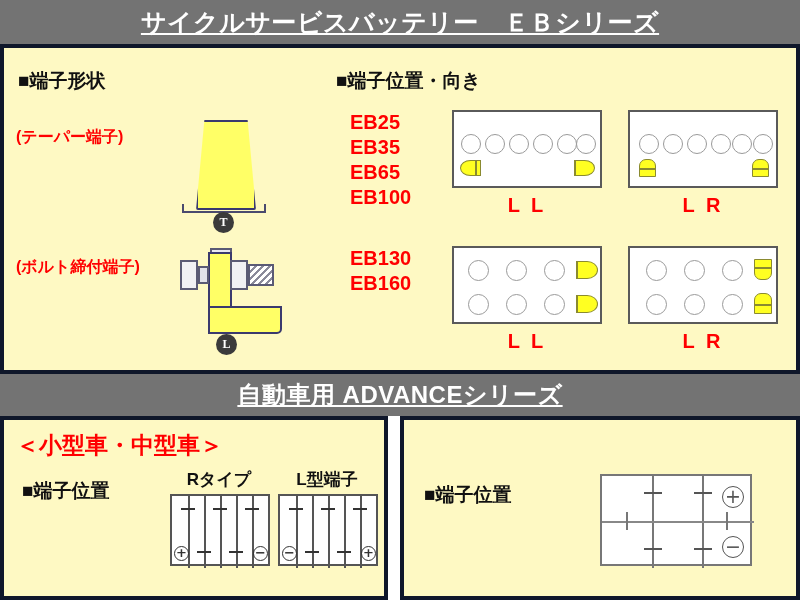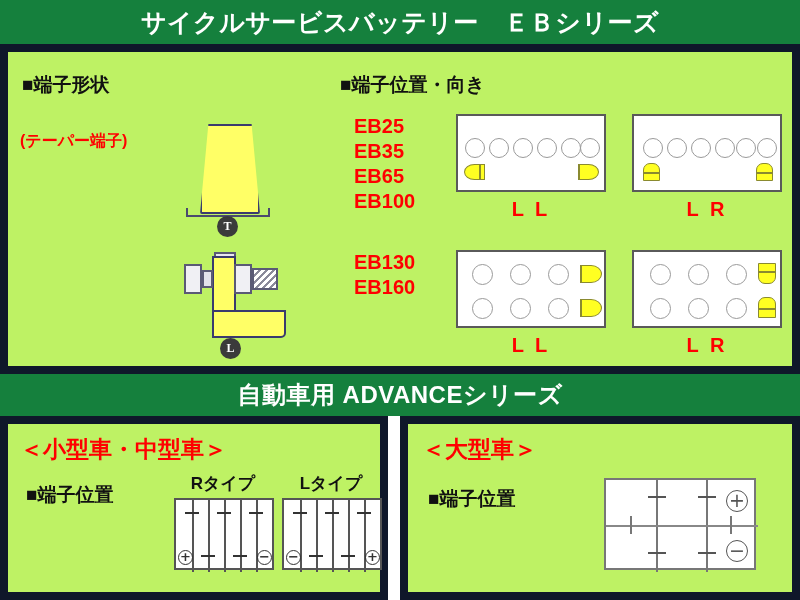--- a/index.html
+++ b/index.html
@@ -6,31 +6,31 @@
   body{
     width:800px;height:600px;overflow:hidden;
     background:#ffffff;
     font-family:"Liberation Sans","DejaVu Sans",sans-serif;
   }
   .page{position:relative;width:800px;height:600px;background:#fff;}
 
   
   .banner{
     position:absolute;left:0;width:800px;
-    background:#15803d;color:#ffffff;
+    background:#737373;color:#ffffff;
     display:flex;align-items:center;justify-content:center;
-    font-weight:bold;letter-spacing:.5px;
+    font-weight:bold;letter-spacing:.5px;text-decoration:underline;
   }
   #banner-top{top:0;height:44px;font-size:25px;}
   #banner-mid{top:374px;height:42px;font-size:24px;}
 
   
   .panel{
-    position:absolute;background:#bef264;
-    border:8px solid #0f172a;
+    position:absolute;background:#fef9c3;
+    border:4px solid #0f172a;
     box-sizing:border-box;
   }
   #panel-eb{left:0;top:44px;width:800px;height:330px;}
   #panel-small{left:0;top:416px;width:388px;height:184px;}
   #panel-large{left:400px;top:416px;width:400px;height:184px;}
 
   
   .hd-square{
     font-size:19px;font-weight:bold;color:#111;white-space:nowrap;
   }
@@ -187,20 +187,21 @@
       <span class="sub">(テーパー端子)</span>
     </div>
 
     <div id="fig-t">
       <div class="trap"></div>
       <div class="base"></div>
       <div class="badge">T</div>
     </div>
 
     <div class="term-name" id="term-l">
+      <span class="sub">(ボルト締付端子)</span>
     </div>
 
     <div id="fig-l">
       <div class="cap"></div>
       <div class="vert"></div>
       <div class="horz"></div>
       <div class="nutA"></div>
       <div class="nutB"></div>
       <div class="nutC"></div>
       <div class="thread"></div>
@@ -301,39 +302,38 @@
       <div class="cellline" style="left:80px;top:0;height:72px;"></div>
       <div class="tick-h" style="left:9px;top:12px;width:14px;"></div>
       <div class="tick-h" style="left:41px;top:12px;width:14px;"></div>
       <div class="tick-h" style="left:73px;top:12px;width:14px;"></div>
       <div class="tick-h" style="left:25px;top:55px;width:14px;"></div>
       <div class="tick-h" style="left:57px;top:55px;width:14px;"></div>
       <div class="polar" style="left:2px;top:50px;">+</div>
       <div class="polar" style="left:81px;top:50px;">−</div>
     </div>
 
-    <div class="typelbl" style="left:268px;top:48px;width:110px;">Lタイプ</div>
+    <div class="typelbl" style="left:268px;top:48px;width:110px;">L型端子</div>
     <div class="carbat" style="left:274px;top:74px;width:100px;height:72px;">
       <div class="cellline" style="left:16px;top:0;height:72px;"></div>
       <div class="cellline" style="left:32px;top:0;height:72px;"></div>
       <div class="cellline" style="left:48px;top:0;height:72px;"></div>
       <div class="cellline" style="left:64px;top:0;height:72px;"></div>
       <div class="cellline" style="left:80px;top:0;height:72px;"></div>
       <div class="tick-h" style="left:9px;top:12px;width:14px;"></div>
       <div class="tick-h" style="left:41px;top:12px;width:14px;"></div>
       <div class="tick-h" style="left:73px;top:12px;width:14px;"></div>
       <div class="tick-h" style="left:25px;top:55px;width:14px;"></div>
       <div class="tick-h" style="left:57px;top:55px;width:14px;"></div>
       <div class="polar" style="left:2px;top:50px;">−</div>
       <div class="polar" style="left:81px;top:50px;">+</div>
     </div>
   </div>
 
   <div class="panel" id="panel-large">
-    <div class="sect-title" id="title-large">＜大型車＞</div>
     <div class="sub-pos" id="pos-large">■端子位置</div>
 
     <div class="carbat" style="left:196px;top:54px;width:152px;height:92px;border-color:#777;">
       <div class="cellline" style="left:50px;top:0;height:92px;background:#777;"></div>
       <div class="cellline" style="left:100px;top:0;height:92px;background:#777;"></div>
       <div class="hline" style="left:0;top:45px;width:152px;"></div>
       <div class="tick-h" style="left:42px;top:16px;width:18px;background:#555;"></div>
       <div class="tick-h" style="left:92px;top:16px;width:18px;background:#555;"></div>
       <div class="tick-h" style="left:42px;top:72px;width:18px;background:#555;"></div>
       <div class="tick-h" style="left:92px;top:72px;width:18px;background:#555;"></div>

